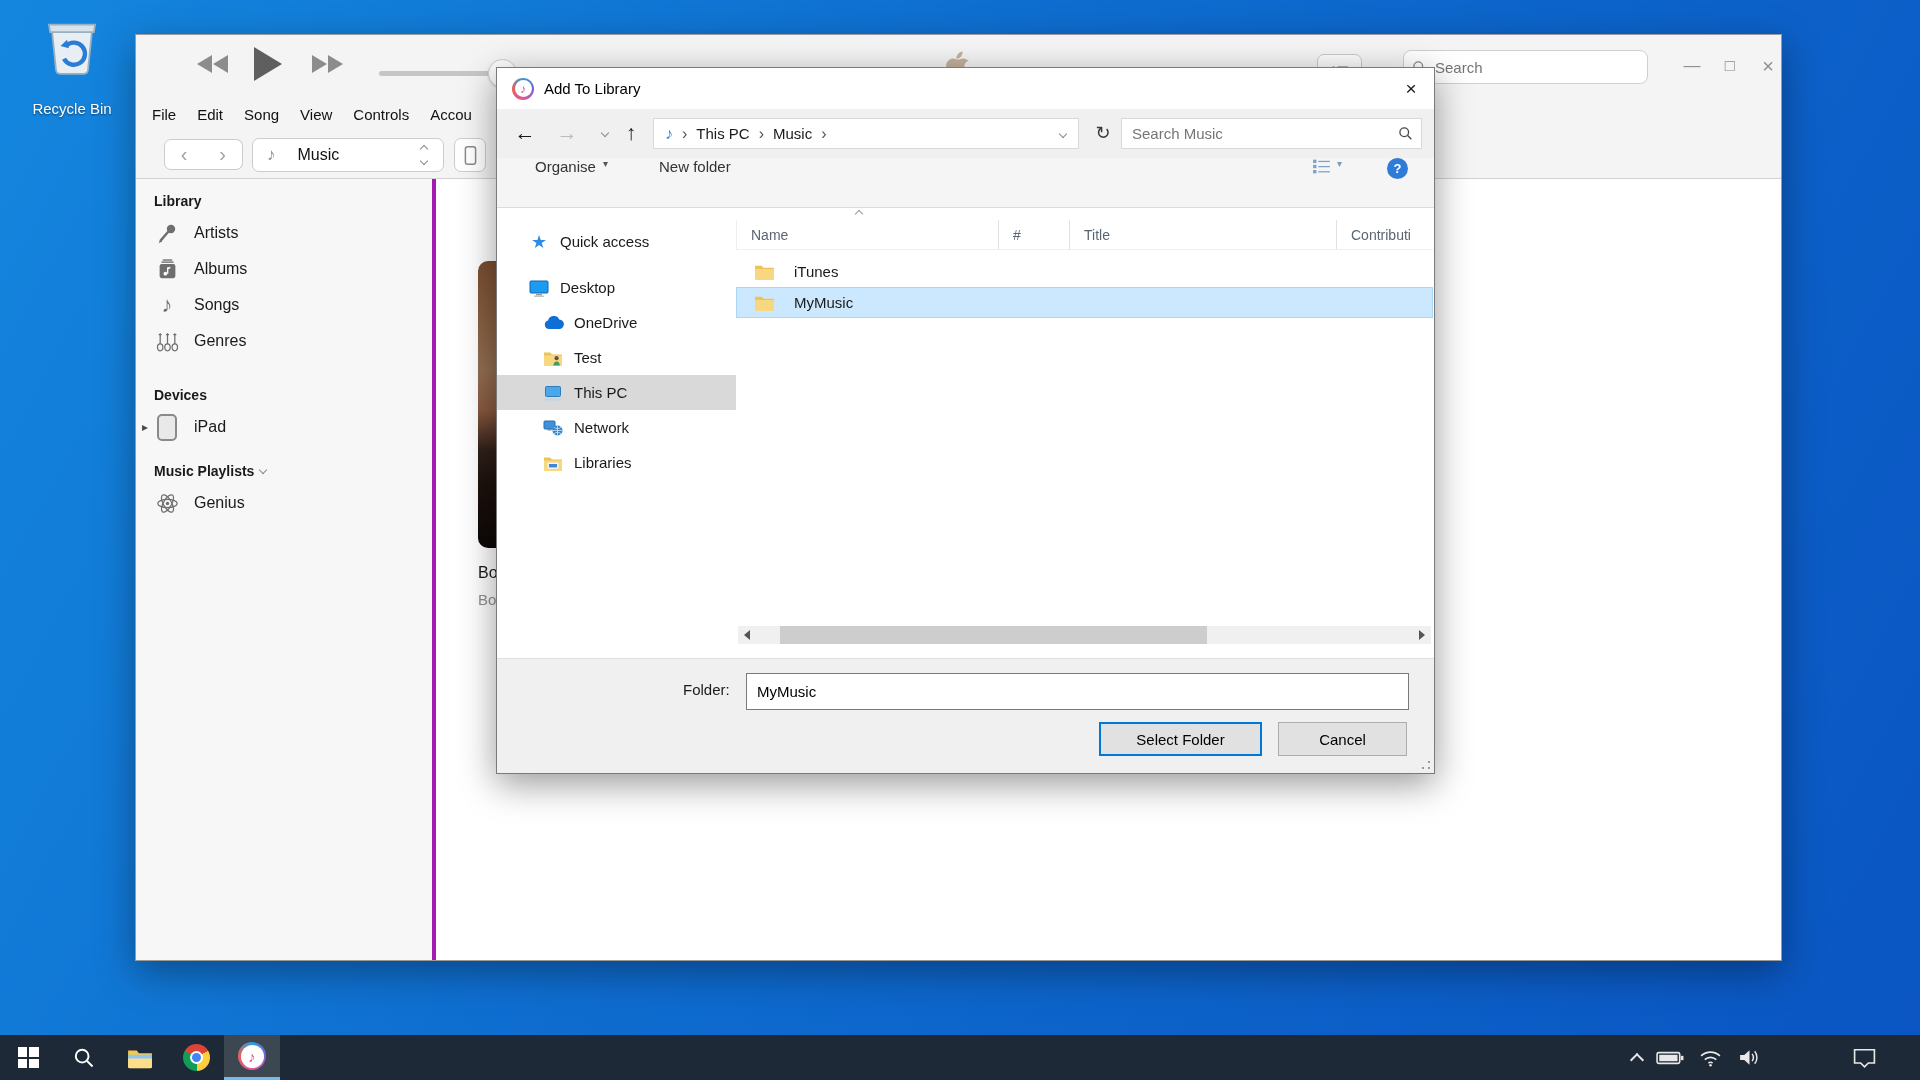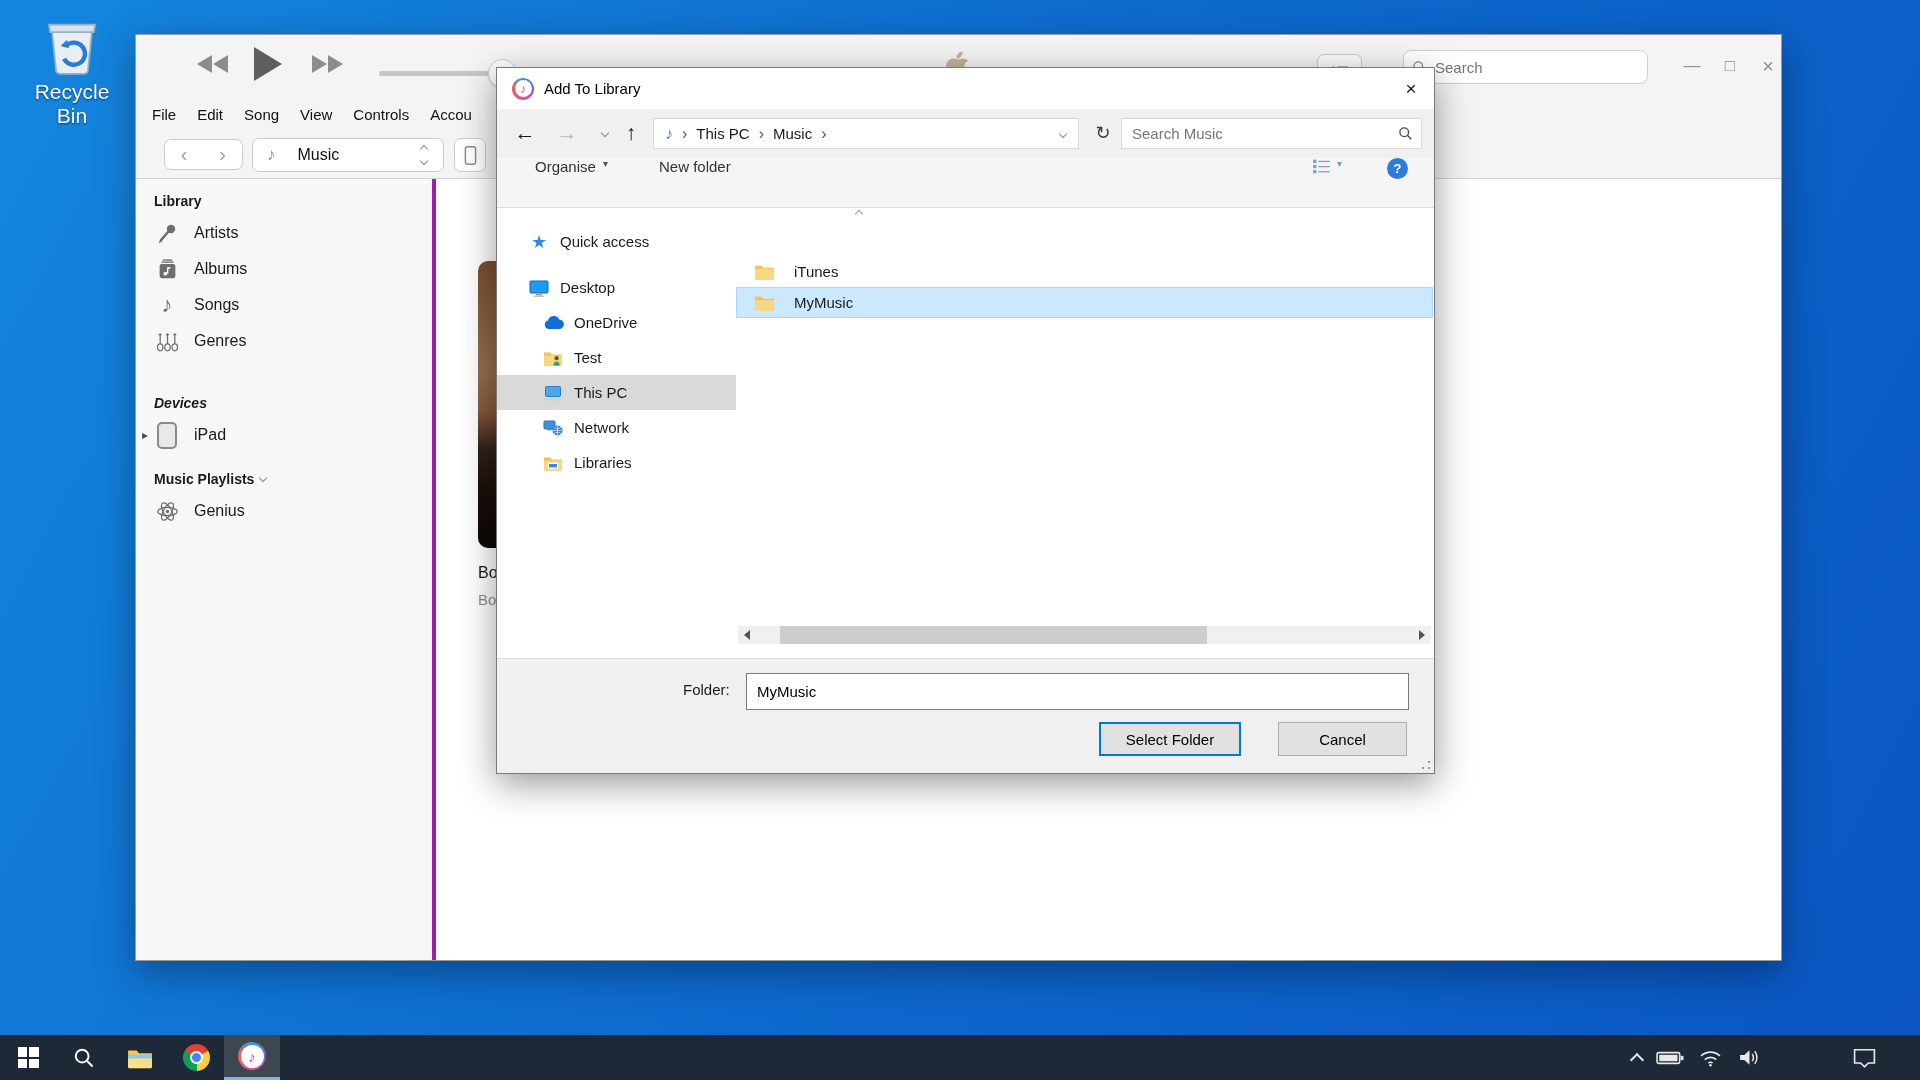--- a/index.html
+++ b/index.html
@@ -8,21 +8,21 @@
   .abs{position:absolute;}
   .flexc{display:flex;align-items:flex-start;}
 
   
   .chev{display:inline-block;width:8px;height:8px;border-right:2px solid #8a8a8a;border-bottom:2px solid #8a8a8a;}
   .chev.up{transform:rotate(-135deg);} .chev.down{transform:rotate(45deg);}
   .chev.s{width:5px;height:5px;border-width:1.5px;}
 
   
   .rbin{left:26px;top:14px;width:92px;text-align:center;color:#fff;}
-  .rbin .lbl{font-size:21px;margin-top:0;text-shadow:0 1px 2px rgba(0,0,0,.55);}
+  .rbin .lbl{font-size:15px;margin-top:20px;text-shadow:0 1px 2px rgba(0,0,0,.55);}
 
   
   .itwin{left:135px;top:34px;width:1647px;height:927px;background:#fff;
          box-shadow:0 12px 36px rgba(0,0,0,.35);border:1px solid #9a9a9a;box-sizing:border-box;}
   .it-titlebar{left:0;top:0;right:0;height:64px;background:#f4f4f4;}
   .tri{width:0;height:0;display:inline-block;}
   .tri.rw{border-top:9px solid transparent;border-bottom:9px solid transparent;border-right:15px solid #8c8c8c;}
   .tri.pl{border-top:17px solid transparent;border-bottom:17px solid transparent;border-left:28px solid #5f5f5f;}
   .tri.ff{border-top:9px solid transparent;border-bottom:9px solid transparent;border-left:15px solid #8c8c8c;}
   .vol-track{left:243px;top:36px;width:124px;height:5px;background:#c6c6c6;border-radius:3px;}
@@ -86,21 +86,21 @@
   .htrack{position:relative;flex:1;height:18px;}
   .hthumb{position:absolute;left:24px;top:0;width:427px;height:18px;background:#cdcdcd;}
   .sarr{width:18px;height:18px;display:flex;align-items:center;justify-content:center;}
   .tri.sl{border-top:5px solid transparent;border-bottom:5px solid transparent;border-right:6px solid #555;}
   .tri.sr{border-top:5px solid transparent;border-bottom:5px solid transparent;border-left:6px solid #555;}
   .dlg-foot{left:0;top:590px;right:0;bottom:0;background:#f0f0f0;border-top:1px solid #dfdfdf;box-sizing:border-box;}
   .flabel{left:186px;top:22px;font-size:15px;color:#1a1a1a;}
   .finput{left:249px;top:14px;width:663px;height:37px;background:#fff;border:1px solid #7a7a7a;box-sizing:border-box;display:flex;align-items:center;}
   .finput input{border:0;outline:0;width:100%;font-size:15px;padding:0 10px;font-family:inherit;}
   .btn{top:63px;height:34px;background:#e1e1e1;font-size:15px;color:#000;display:flex;align-items:center;justify-content:center;box-sizing:border-box;}
-  .btn.primary{left:602px;width:142px;border:2px solid #0078d7;}
+  .btn.primary{left:602px;width:163px;border:2px solid #0078d7;}
   .btn.plain{left:781px;width:129px;border:1px solid #adadad;}
   .grip{right:3px;bottom:3px;width:10px;height:10px;
         background:radial-gradient(circle 1.5px at 8px 2px,#9a9a9a 99%,transparent),
                    radial-gradient(circle 1.5px at 8px 8px,#9a9a9a 99%,transparent),
                    radial-gradient(circle 1.5px at 2px 8px,#9a9a9a 99%,transparent);}
 
   
   .tbar{left:0;top:1035px;width:1920px;height:45px;background:#1d2936;z-index:20;}
   .tcell{top:0;width:56px;height:45px;display:flex;align-items:center;justify-content:center;}
   .tcell.active{background:rgba(255,255,255,.14);border-bottom:3px solid #76b9ed;box-sizing:border-box;}
@@ -350,21 +350,21 @@
           <span class="txt">Songs</span>
         </div>
         <div class="sideitem">
           <span class="ictr">
               <svg width="23" height="21" viewBox="0 0 22 20">
                 <use href="#s-genres"></use>
               </svg>
             </span>
           <span class="txt">Genres</span>
         </div>
-        <div class="sechead" style="margin-top:32px;font-style:italic;">Devices</div>
+        <div class="sechead" style="margin-top:24px;">Devices</div>
         <div class="sideitem">
           <span style="position:absolute;left:6px;color:#4a4a4a;font-size:12px;">▸</span>
           <span class="ictr">
               <span class="ipadframe"></span>
             </span>
           <span class="txt">iPad</span>
         </div>
         <div class="sechead" style="margin-top:14px;">
           <span>Music Playlists</span>
           <span class="chev down s" style="margin-top:-3px;"></span>
@@ -504,20 +504,34 @@
               <svg width="20" height="16" viewBox="0 0 20 16">
                 <use href="#s-folder-lib"></use>
               </svg>
             </span>
           <span class="txt">Libraries</span>
         </div>
       </div>
 
       <div class="abs dlist">
         <span class="abs chev up s" style="left:120px;top:3px;border-color:#9a9a9a;"></span>
+        <div class="abs lhead">
+          <div class="cell" style="width:261px;">
+              <span>Name</span>
+            </div>
+          <div class="cell" style="width:71px;">
+              <span>#</span>
+            </div>
+          <div class="cell" style="width:267px;">
+              <span>Title</span>
+            </div>
+          <div class="cell" style="flex:1;overflow:hidden;white-space:nowrap;">
+              <span>Contributi</span>
+            </div>
+        </div>
         <div class="abs" style="left:0;top:48px;right:0;">
           <div class="lrow">
             <span class="ictr">
                 <svg width="21" height="17" viewBox="0 0 20 16">
                   <use href="#s-folder"></use>
                 </svg>
               </span>
             <span class="txt">iTunes</span>
           </div>
           <div class="lrow sel">

